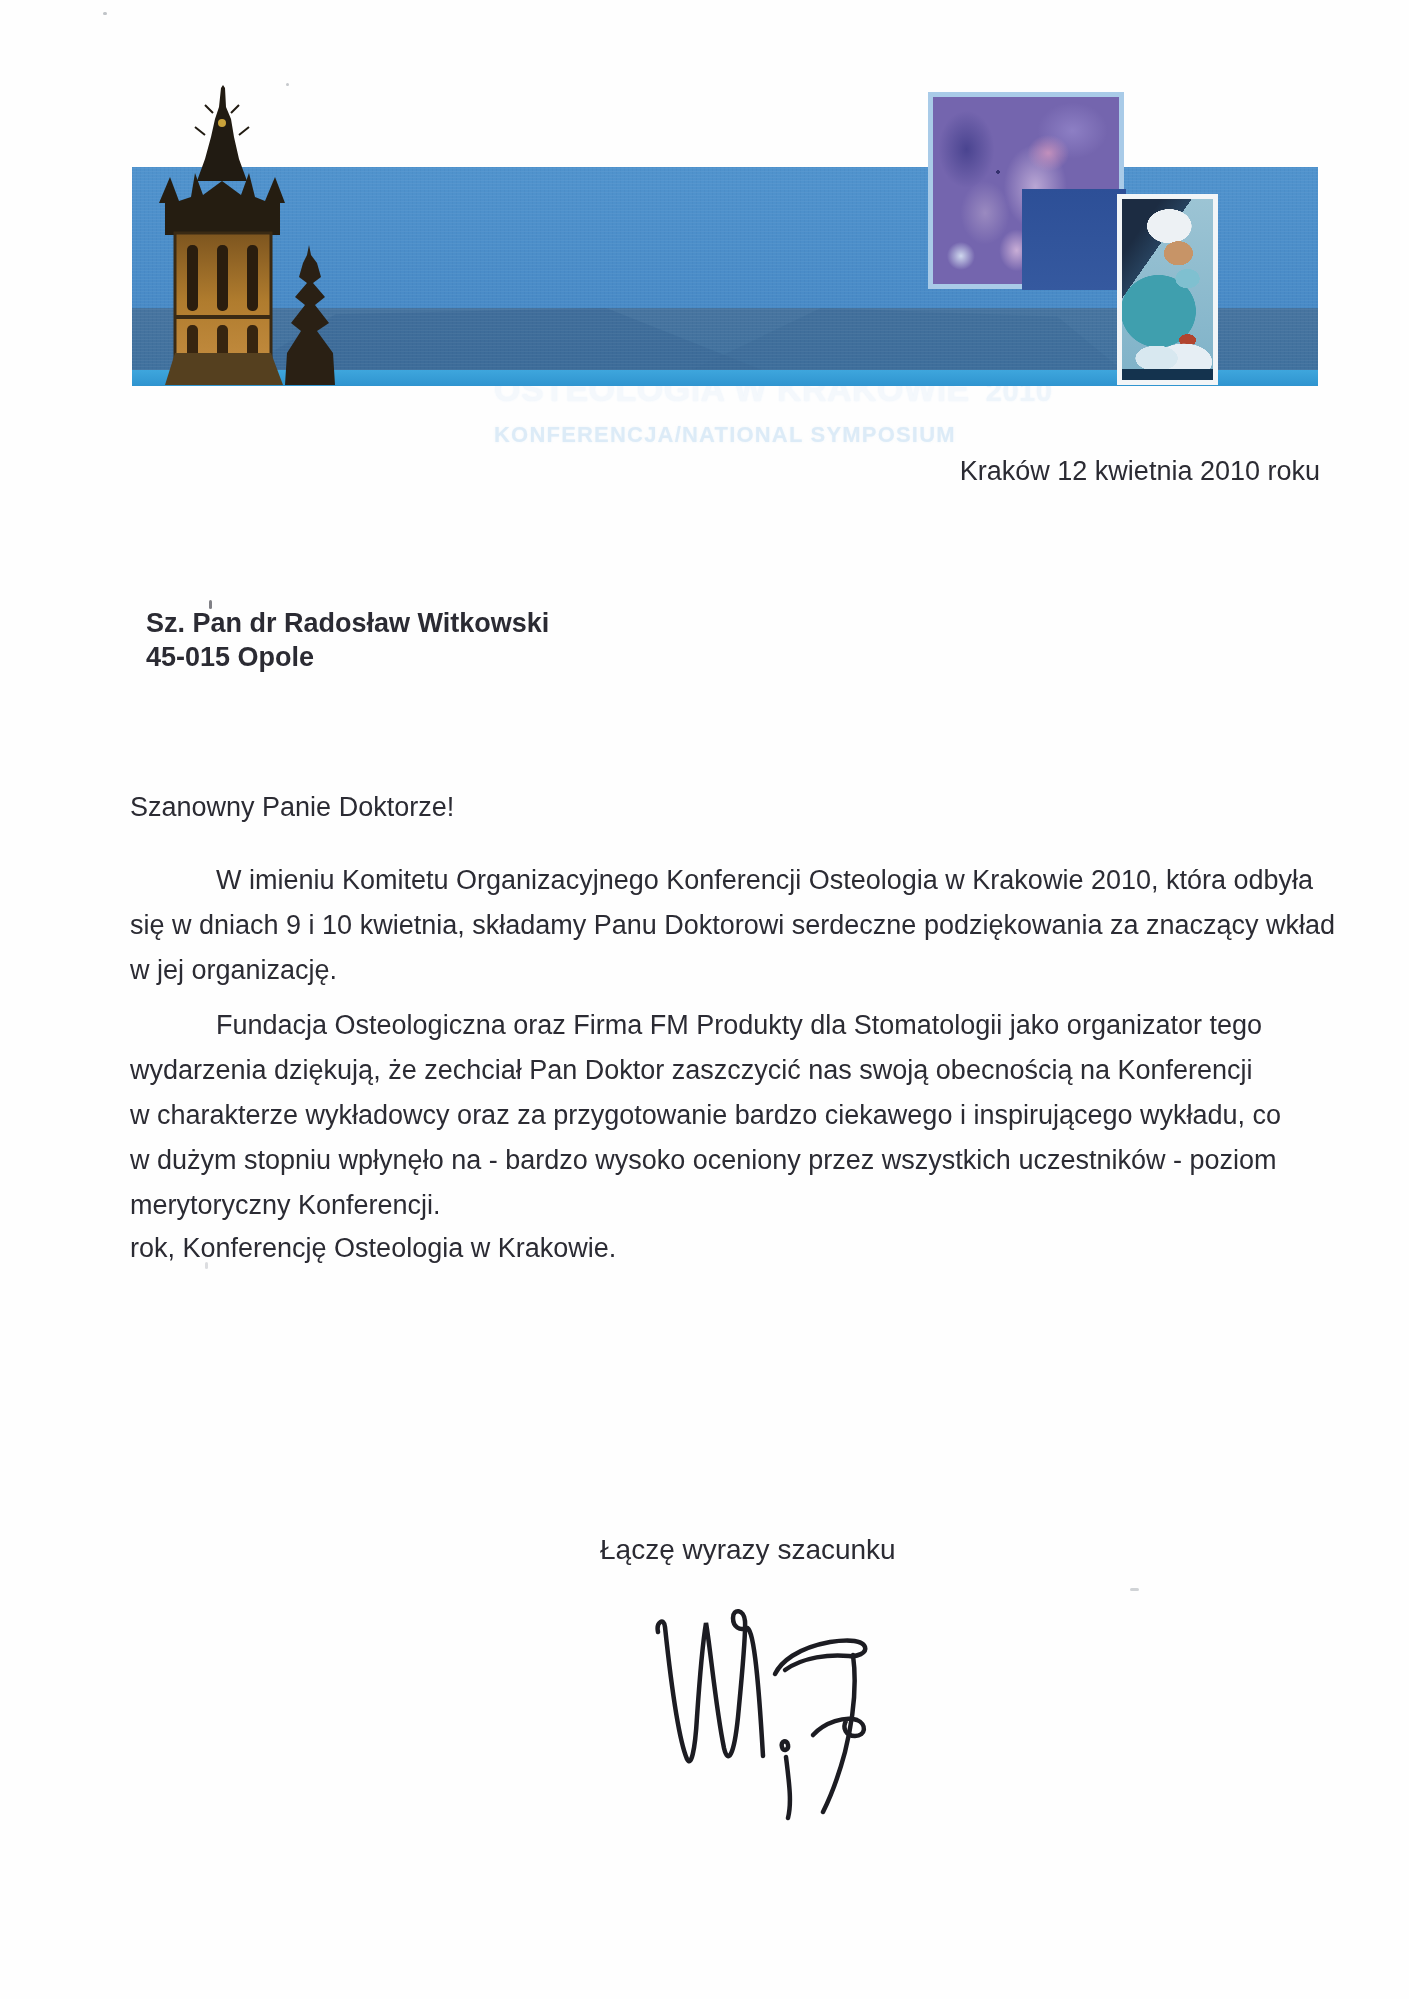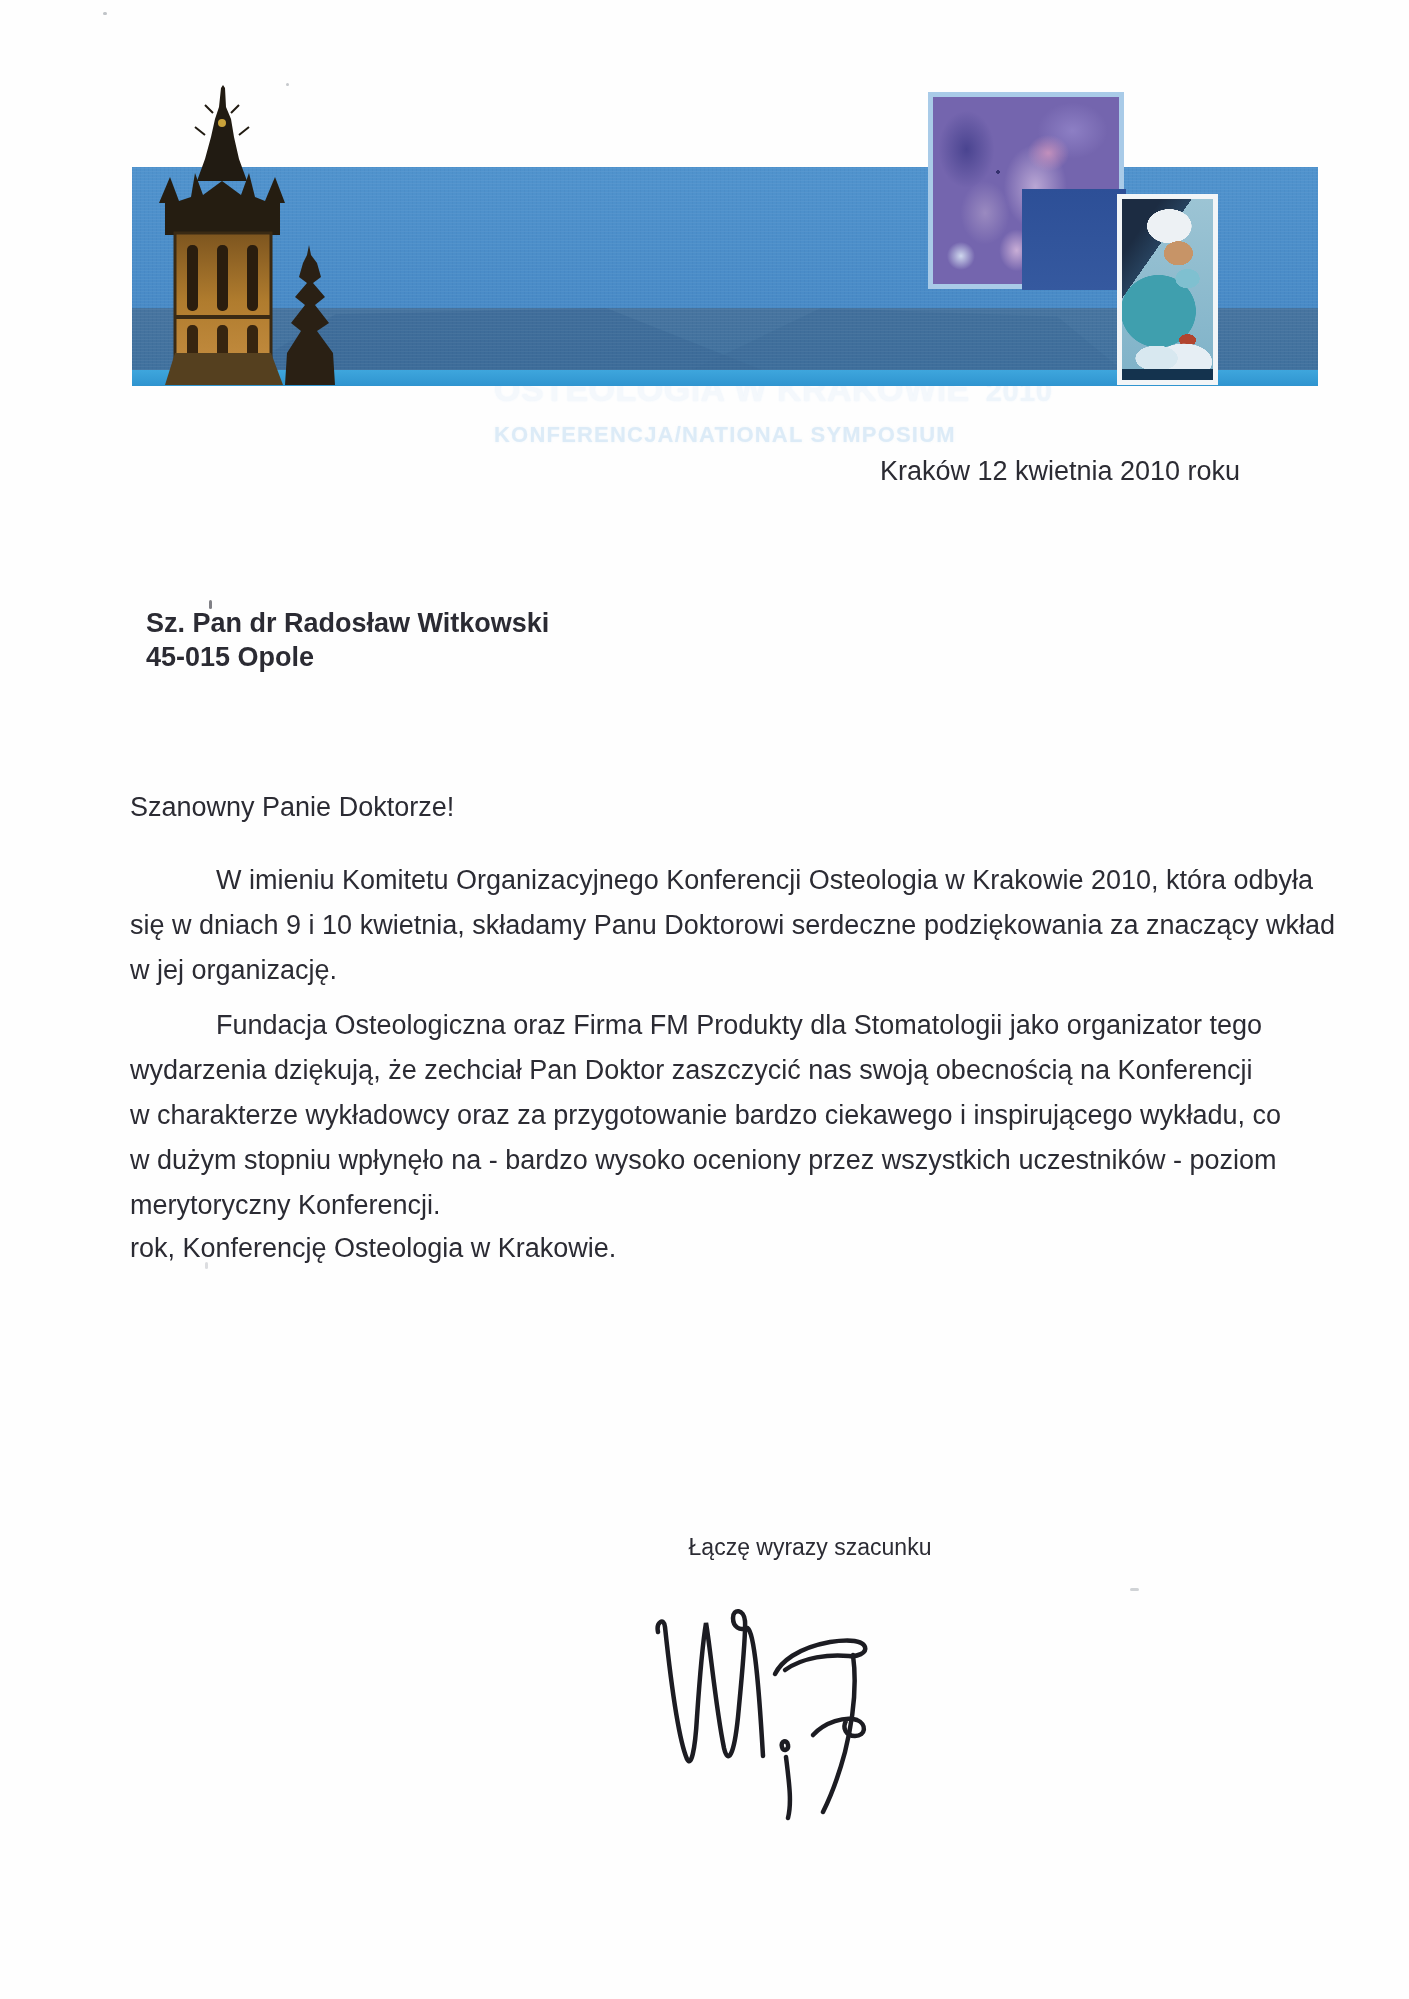--- a/index.html
+++ b/index.html
@@ -65,31 +65,31 @@
       radial-gradient(34px 26px at 52% 15%,#edf1f4 0 65%,transparent 66%),
       radial-gradient(20px 16px at 72% 44%,#7fc0d0 0 60%,transparent 61%),
       radial-gradient(60px 58px at 40% 62%,#3f9fae 0 62%,transparent 63%),
       linear-gradient(125deg,#1c2c42 0 18%,#27425e 32%,transparent 32%),
       linear-gradient(180deg,#9cc4d4,#7fb2c8);}
 
   .tower{position:absolute;left:135px;top:85px;width:215px;height:300px;}
 
   
   .dateline{position:absolute;left:800px;top:456px;width:520px;
-    font-size:27px;text-align:center;white-space:nowrap;}
+    font-size:27px;text-align:right;white-space:nowrap;}
   .recipient{position:absolute;left:130px;top:606px;font-size:27px;font-weight:700;
     line-height:34px;white-space:nowrap;margin-left:16px;}
   .salutation{position:absolute;left:130px;top:792px;font-size:27px;white-space:nowrap;}
   .para{position:absolute;left:130px;width:1220px;font-size:27px;line-height:45px;}
   .para .line{white-space:nowrap;}
   .para .indent{padding-left:86px;}
   .p1{top:858px;} .p2{top:1003px;} .p3{top:1226px;}
 
   .closing{position:absolute;left:600px;top:1534px;width:420px;
-    font-size:23px;text-align:center;white-space:nowrap;}
+    font-size:28px;white-space:nowrap;}
   .signature{position:absolute;left:645px;top:1600px;width:230px;height:230px;}
   .signer{position:absolute;left:480px;top:1856px;width:700px;
     font-size:27px;line-height:36px;text-align:center;}
   .signer div{white-space:nowrap;}
 
   .speck{position:absolute;background:#8d939b;border-radius:2px;}
 </style>
 </head>
 <body>
 

